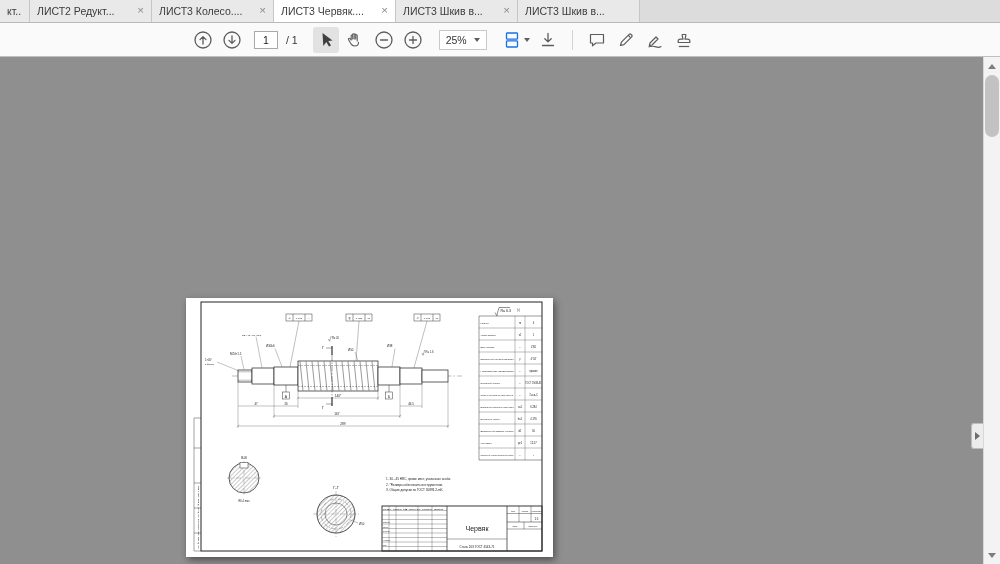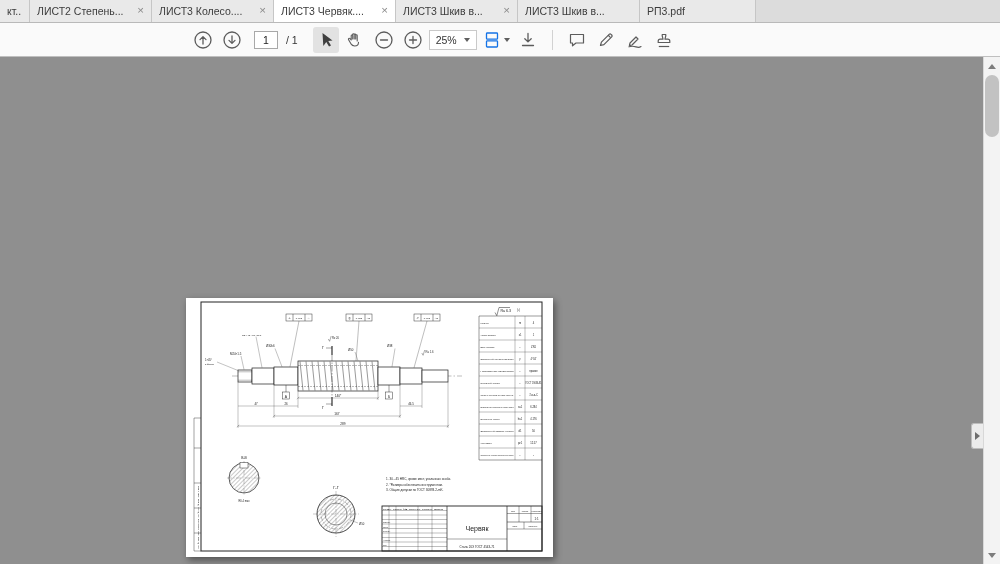--- a/index.html
+++ b/index.html
@@ -12,21 +12,21 @@
 .tab--last{width:116px}
 .tab.active{background:#ffffff}
 .tab-label{white-space:nowrap;overflow:hidden}
 .tab-close{margin-left:auto;padding-left:4px;color:#8a8a8a;font-size:11.5px;line-height:1}
 
 .toolbar{height:34px;flex:none;background:#fafafa;border-bottom:1px solid #bfbfbf;display:flex;align-items:center;padding-left:190px;gap:3px}
 .tool-btn{width:26px;height:26px;flex:none;display:flex;align-items:center;justify-content:center;border-radius:3px}
 .tool-btn.active-tool{background:#e2e2e2}
 .page-input{width:24px;height:18px;border:1px solid #a8a8a8;background:#fff;font-size:10.5px;text-align:center;font-family:inherit;color:#222;margin-left:6px}
 .page-total{font-size:10.5px;color:#333;margin:0 12px 0 5px}
-.zoom-box{display:flex;align-items:center;gap:7px;height:20px;border:1px solid #c9c9c9;background:#fff;padding:0 6px;font-size:10.5px;color:#333;margin:0 0}
+.zoom-box{display:flex;align-items:center;gap:7px;height:20px;border:1px solid #c9c9c9;background:#fff;padding:0 6px;font-size:10.5px;color:#333;margin:0 10px}
 .caret{width:0;height:0;border-left:3.5px solid transparent;border-right:3.5px solid transparent;border-top:4px solid #5f5f5f}
 .sep{width:1px;height:20px;background:#d2d2d2;margin:0 8px;flex:none}
 
 .main{flex:1;display:flex;min-height:0}
 .canvas{flex:1;position:relative;background:#8f8f8f;overflow:hidden}
 .page{position:absolute;left:186px;top:241px;width:367px;height:259px;background:#fff;box-shadow:2px 3px 7px rgba(0,0,0,.45)}
 .sheet{display:block;width:100%;height:100%}
 .sheet text{fill:#1b1b1b;stroke:none}
 .panel-arrow{position:absolute;right:0;top:366px;width:12px;height:26px;background:#ececec;border:1px solid #bdbdbd;border-right:none;border-radius:3px 0 0 3px;display:flex;align-items:center;justify-content:center}
 .tri-right{width:0;height:0;border-top:4px solid transparent;border-bottom:4px solid transparent;border-left:5px solid #6e6e6e}
@@ -41,40 +41,37 @@
 </head>
 <body>
 
 <div class="app">
 
   <div class="tabbar">
     <div class="tab tab--stub">
         <span class="tab-label">кт...</span>
       </div>
     <div class="tab">
-        <span class="tab-label">ЛИСТ2 Степень...</span>
+        <span class="tab-label">ЛИСТ2 Редукт...</span>
         <span class="tab-close">×</span>
       </div>
     <div class="tab">
         <span class="tab-label">ЛИСТ3 Колесо....</span>
         <span class="tab-close">×</span>
       </div>
     <div class="tab active">
         <span class="tab-label">ЛИСТ3 Червяк....</span>
         <span class="tab-close">×</span>
       </div>
     <div class="tab">
         <span class="tab-label">ЛИСТ3 Шкив в...</span>
         <span class="tab-close">×</span>
       </div>
     <div class="tab">
         <span class="tab-label">ЛИСТ3 Шкив в...</span>
-      </div>
-    <div class="tab tab--last">
-        <span class="tab-label">РП3.pdf</span>
       </div>
   </div>
 
   <div class="toolbar">
     <div class="tool-btn">
       <svg width="20" height="20" viewBox="0 0 20 20">
           <g fill="none" stroke="#5c5c5c" stroke-width="1.3" stroke-linecap="round" stroke-linejoin="round">
             <circle cx="10" cy="10" r="8"></circle>
             <path d="M10 14V7M7 9.6l3-3 3 3"></path>
           </g>

